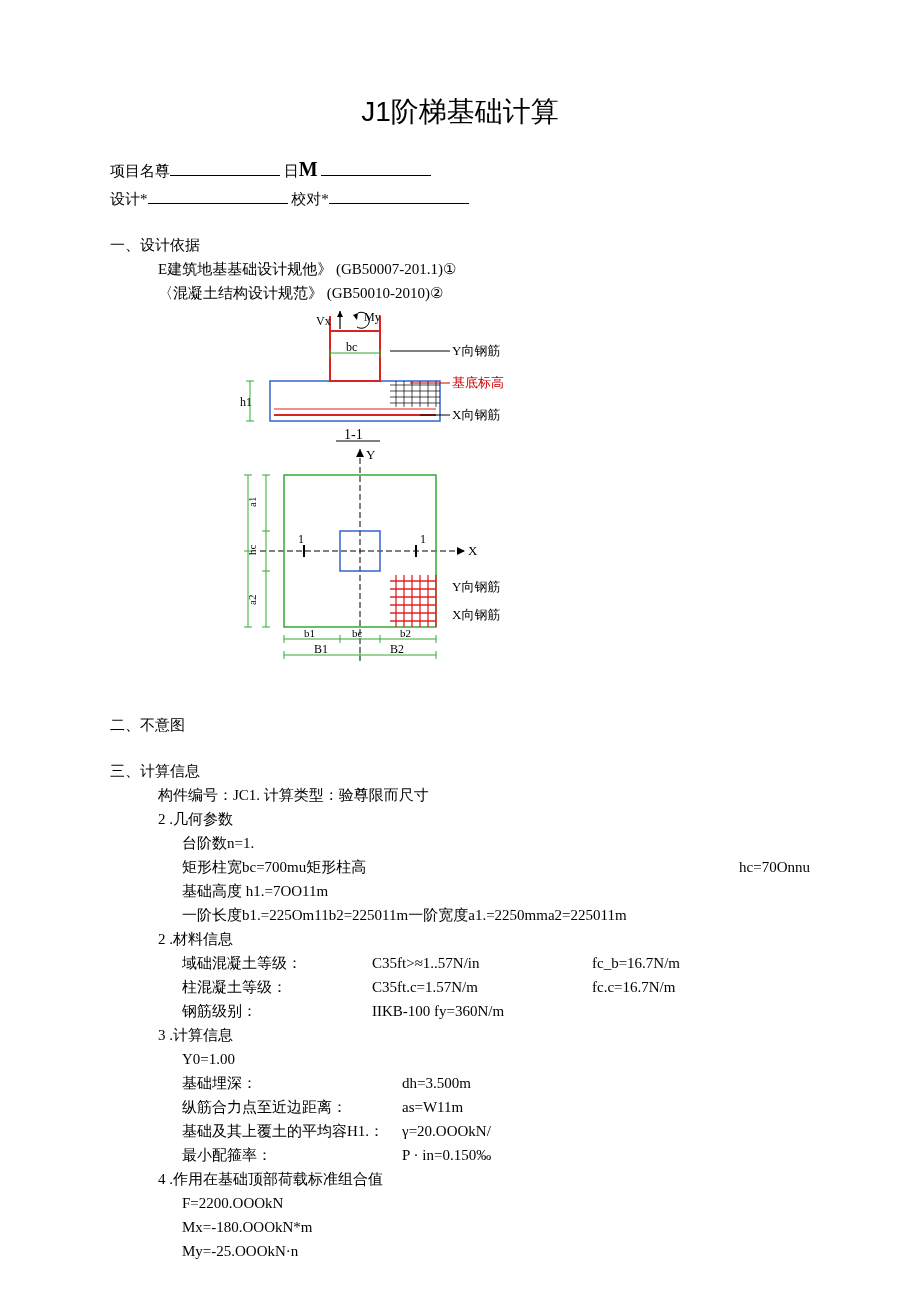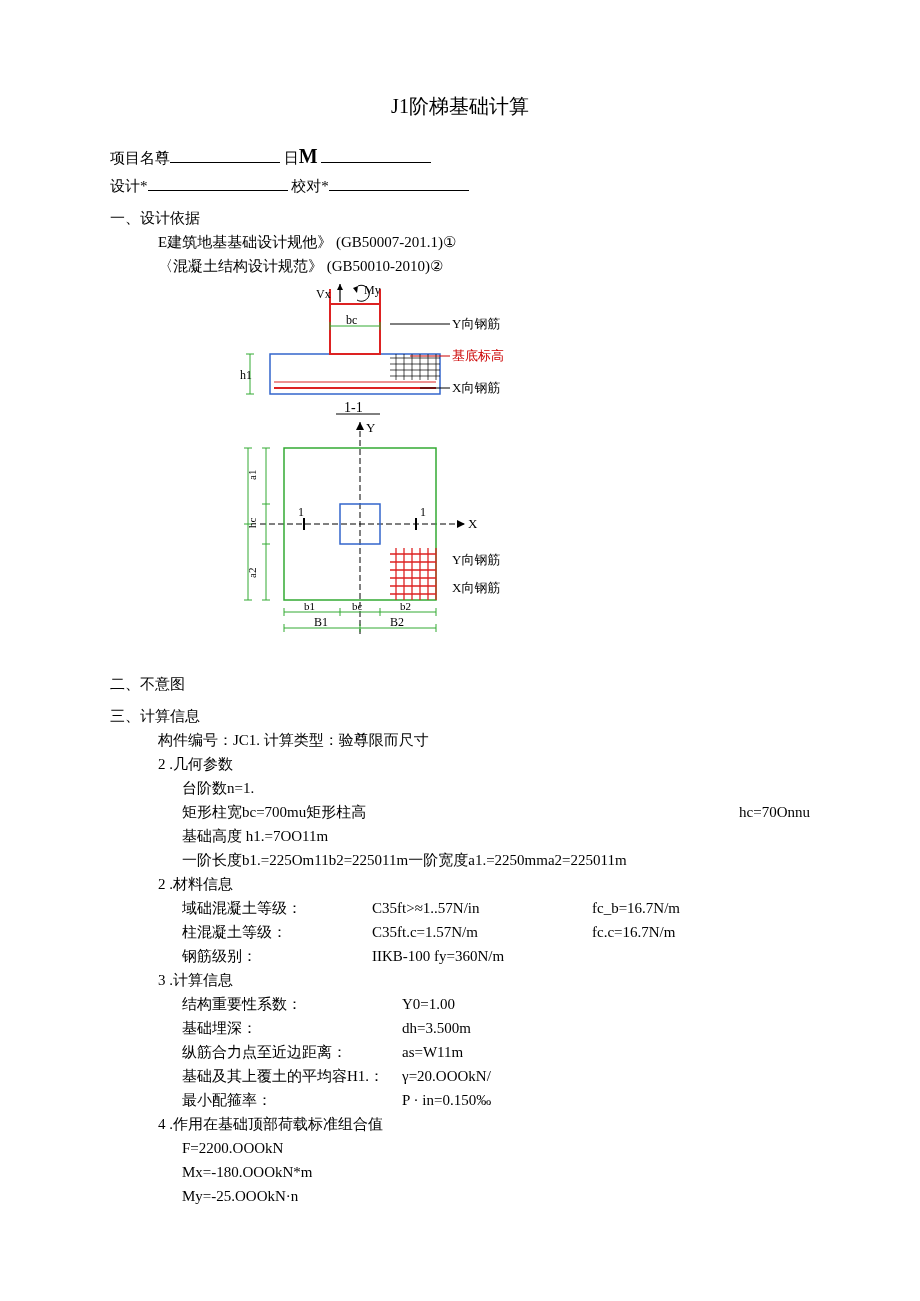--- a/index.html
+++ b/index.html
@@ -7,31 +7,31 @@
       width: 920px;
       font-family: "SimSun", "宋体", serif;
       font-size: 15px;
       color: #000;
       background: #fff;
       padding: 90px 110px 40px 110px;
       line-height: 1.6;
     }
     .title {
       text-align: center;
-      font-size: 20px;
+      font-size: 28px;
       font-weight: normal;
       margin-bottom: 18px;
-      font-family: Liberation Serif, serif;
+      font-family: Liberation Sans, sans-serif;
     }
     .header-row {
       margin-bottom: 2px;
     }
     .blank { display:inline-block; border-bottom:1px solid #000; min-width:110px; height:1.1em; vertical-align:baseline; }
     .big-m { font-size:20px; font-weight:bold; vertical-align:baseline; }
-    .section-h { margin-top: 8px; }
+    .section-h { margin-top: 22px; }
     .indent1 { padding-left: 48px; }
     .indent2 { padding-left: 72px; }
     .wide-row { display:flex; justify-content:space-between;gap:35px; }
     .row3 { display:flex; }
     .row3 > span:nth-child(1){ flex:0 0 190px; }
     .row3 > span:nth-child(2){ flex:0 0 220px; }
     .row3 > span:nth-child(3){ flex:1; }
     .row2 { display:flex; }
     .row2 > span:nth-child(1){ flex:0 0 220px; }
     .row2 > span:nth-child(2){ flex:1; }
@@ -203,21 +203,20 @@
   <span>fc.c=16.7N/m</span>
 </div>
 <div class="indent2 row3">
   <span>钢筋级别：</span>
   <span>IIKB-100     fy=360N/m</span>
   <span></span>
 </div>
 
 <div class="indent1">3   .计算信息</div>
 <div class="indent2 row2">
-    <span>结构重要性系数：</span>
     <span>Y0=1.00</span>
   </div>
 <div class="indent2 row2">
     <span>基础埋深：</span>
     <span>dh=3.500m</span>
   </div>
 <div class="indent2 row2">
     <span>纵筋合力点至近边距离：</span>
     <span>as=W11m</span>
   </div>

